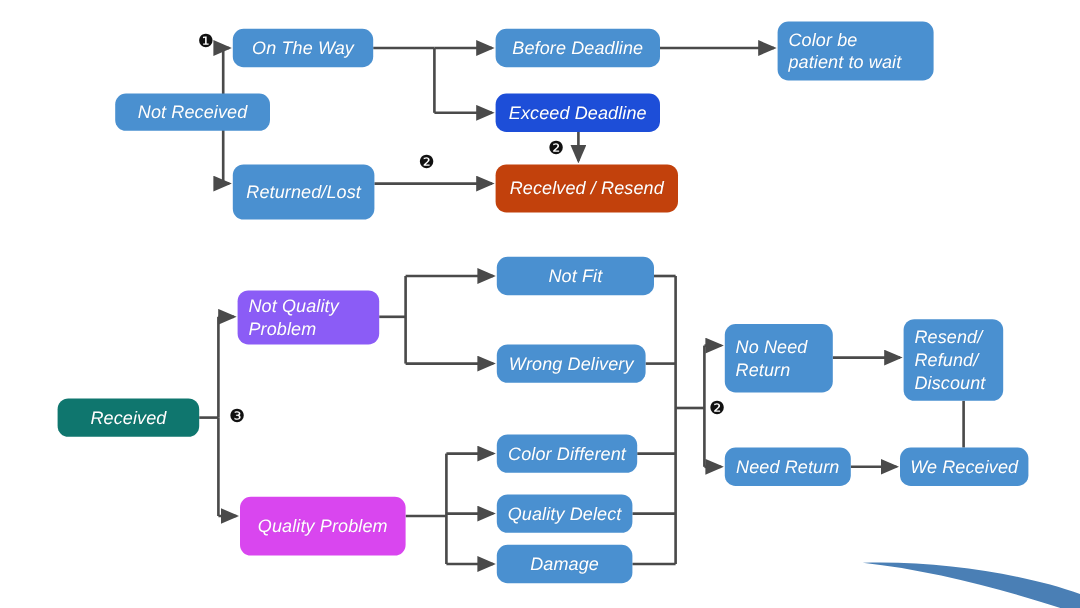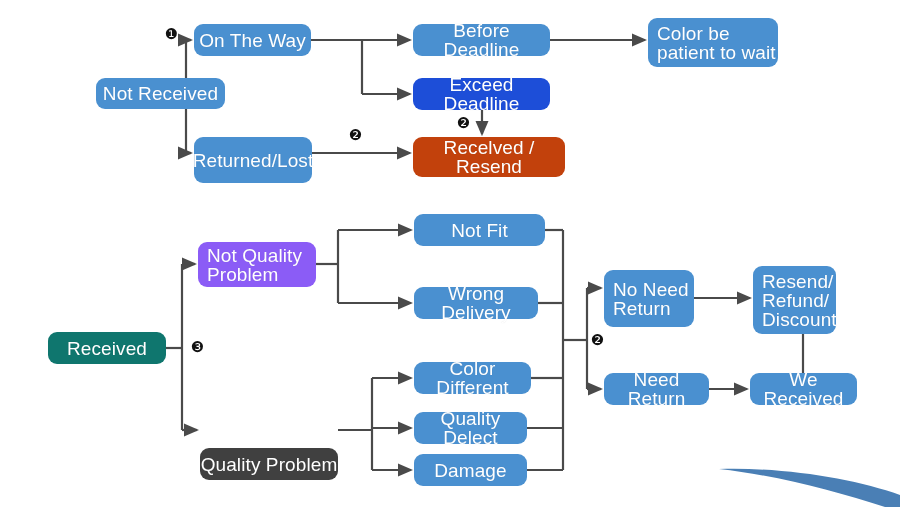--- a/index.html
+++ b/index.html
@@ -21,27 +21,28 @@
     width: 900px;
     height: 507px;
     pointer-events: none;
   }
   .node {
     position: absolute;
     box-sizing: border-box;
     background: #4a90d0;
     color: #ffffff;
     border-radius: 9px;
-    font-size: 19px;
+    font-size: 15px;
     line-height: 19px;
     letter-spacing: 0.1px;
     display: flex;
     align-items: center;
     white-space: pre-line;
     text-shadow: 0 0 1px rgba(0,0,0,0.12);
+    font-style: italic;
   }
   .node.center { justify-content: center; text-align: center; }
   .node.left   { justify-content: flex-start; text-align: left; padding-left: 9px; }
   .badge {
     position: absolute;
     width: 15px;
     height: 15px;
     color: #111111;
     font-size: 15px;
     line-height: 15px;
@@ -129,21 +130,21 @@
       <div class="node center" style="left: 194px; top: 24px; width: 117px; height: 32px; background: rgb(74, 144, 208); color: rgb(255, 255, 255);">On The Way</div>
       <div class="node center" style="left: 194px; top: 137px; width: 118px; height: 46px; background: rgb(74, 144, 208); color: rgb(255, 255, 255);">Returned/Lost</div>
       <div class="node center" style="left: 413px; top: 24px; width: 137px; height: 32px; background: rgb(74, 144, 208); color: rgb(255, 255, 255);">Before Deadline</div>
       <div class="node center" style="left: 413px; top: 78px; width: 137px; height: 32px; background: #1d4ed8; color: rgb(255, 255, 255);">Exceed Deadline</div>
       <div class="node left" style="left: 648px; top: 18px; width: 130px; height: 49px; background: rgb(74, 144, 208); color: rgb(255, 255, 255);">Color be
 patient to wait</div>
       <div class="node center" style="left: 413px; top: 137px; width: 152px; height: 40px; background: #c2410c; color: rgb(255, 255, 255);">Recelved / Resend</div>
       <div class="node center" style="left: 48px; top: 332px; width: 118px; height: 32px; background: #0f766e; color: rgb(255, 255, 255);">Received</div>
       <div class="node left" style="left: 198px; top: 242px; width: 118px; height: 45px; background: #8b5cf6; color: rgb(255, 255, 255);">Not   Quality
 Problem</div>
-      <div class="node center" style="left: 200px; top: 414px; width: 138px; height: 32px; background: #404040; color: rgb(255, 255, 255); margin-top: 34px;">Quality Problem</div>
+      <div class="node center" style="left: 200px; top: 414px; width: 138px; height: 49px; background: #d946ef; color: rgb(255, 255, 255);">Quality Problem</div>
       <div class="node center" style="left: 414px; top: 214px; width: 131px; height: 32px; background: rgb(74, 144, 208); color: rgb(255, 255, 255);">Not Fit</div>
       <div class="node center" style="left: 414px; top: 287px; width: 124px; height: 32px; background: rgb(74, 144, 208); color: rgb(255, 255, 255);">Wrong Delivery</div>
       <div class="node center" style="left: 414px; top: 362px; width: 117px; height: 32px; background: rgb(74, 144, 208); color: rgb(255, 255, 255);">Color Different</div>
       <div class="node center" style="left: 414px; top: 412px; width: 113px; height: 32px; background: rgb(74, 144, 208); color: rgb(255, 255, 255);">Quality Delect</div>
       <div class="node center" style="left: 414px; top: 454px; width: 113px; height: 32px; background: rgb(74, 144, 208); color: rgb(255, 255, 255);">Damage</div>
       <div class="node left" style="left: 604px; top: 270px; width: 90px; height: 57px; background: rgb(74, 144, 208); color: rgb(255, 255, 255);">No Need
 Return</div>
       <div class="node center" style="left: 604px; top: 373px; width: 105px; height: 32px; background: rgb(74, 144, 208); color: rgb(255, 255, 255);">Need Return</div>
       <div class="node left" style="left: 753px; top: 266px; width: 83px; height: 68px; background: rgb(74, 144, 208); color: rgb(255, 255, 255);">Resend/
 Refund/

